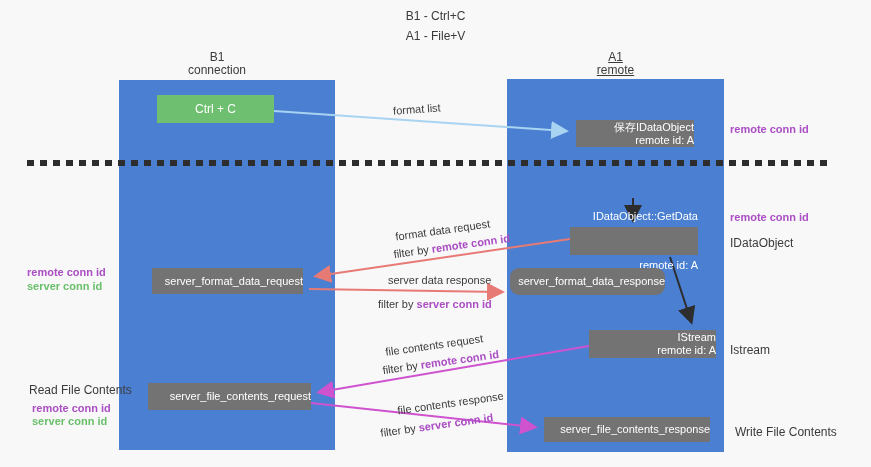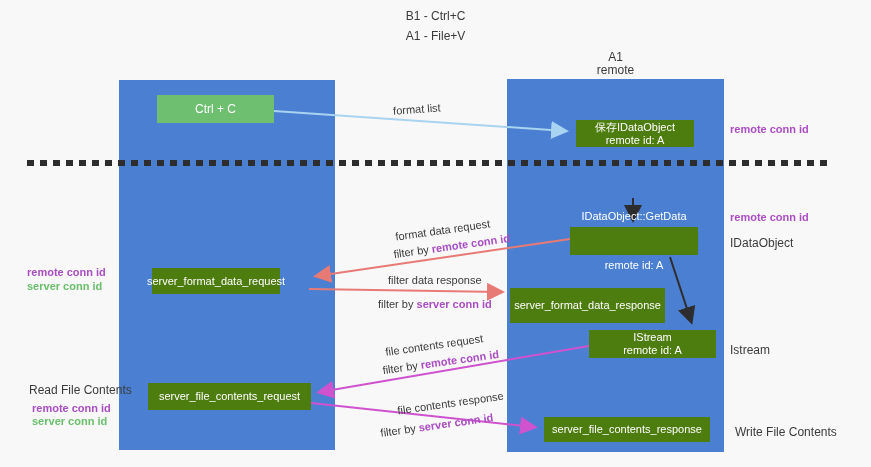--- a/index.html
+++ b/index.html
@@ -6,36 +6,36 @@
   .canvas {
     position:relative; width:871px; height:467px;
     background:#f8f8f8; overflow:hidden;
     font-family:"Liberation Sans", sans-serif;
     color:#3b3b3b;
   }
   .title { position:absolute; left:0; top:6px; width:871px; text-align:center;
            font-size:12px; line-height:20px; color:#3b3b3b; }
   .colhdr { position:absolute; text-align:center; font-size:12px; line-height:13px; color:#3b3b3b; }
   .hdr-left  { left:119px; top:51px; width:196px; }
-  .hdr-right { left:507px; top:51px; width:217px; }
+  .hdr-right { left:507px; top:51px; width:217px;text-decoration:underline; }
   .col { position:absolute; background:#4a7fd2; }
   .col-left  { left:119px; top:80px;  width:216px; height:370px; }
   .col-right { left:507px; top:79px;  width:217px; height:373px; }
   .divider { position:absolute; left:27px; top:160px; width:805px; height:6px;
              background:repeating-linear-gradient(90deg,#2d2d2d 0 7px,transparent 7px 13px); }
   .node { position:absolute; display:flex; flex-direction:column; align-items:center;
           justify-content:center; color:#fff; text-align:center; white-space:nowrap; }
   .green  { background:#6ebf70; font-size:12px; }
-  .orange { background:#4d7c0f; font-size:11px; line-height:13px; }
+  .orange { background:#737373; font-size:11px; line-height:13px;align-items:flex-end; }
   .n-ctrlc   { left:157px; top:95px;  width:117px; height:28px; }
   .n-saveido { left:576px; top:120px; width:118px; height:27px; }
   .n-ctrlv   { left:574px; top:172px; width:119px; height:26px; }
   .n-getdata { left:570px; top:227px; width:128px; height:28px;gap:36px; }
-  .n-freq    { left:152px; top:268px; width:128px; height:26px; }
-  .n-fresp   { left:510px; top:288px; width:155px; height:35px; }
+  .n-freq    { left:152px; top:268px; width:151px; height:26px; }
+  .n-fresp   { left:510px; top:268px; width:155px; height:27px;border-radius:9px; }
   .n-istream { left:589px; top:330px; width:127px; height:28px; }
   .n-fcreq   { left:148px; top:383px; width:163px; height:27px; }
   .n-fcresp  { left:544px; top:417px; width:166px; height:25px; }
   .lbl { position:absolute; font-size:11px; white-space:nowrap; color:#3b3b3b; }
   .b12 { font-size:12px; }
   .purple { color:#ab4ec4; font-weight:bold; }
   .greent { color:#6abf6b; font-weight:bold; }
   .rot { transform:rotate(-8deg); transform-origin:center; }
   .rot5 { transform:rotate(-4deg); transform-origin:center; }
   svg.overlay { position:absolute; left:0; top:0; pointer-events:none; }
@@ -43,20 +43,24 @@
 </head>
 <body>
 
 <div class="canvas">
 
   <div class="title">
     <div>B1 - Ctrl+C</div>
     <div>A1 - File+V</div>
   </div>
 
+  <div class="colhdr hdr-left">
+    <div>B1</div>
+    <div>connection</div>
+  </div>
   <div class="colhdr hdr-right">
     <div>A1</div>
     <div>remote</div>
   </div>
 
   <div class="col col-left"></div>
   <div class="col col-right"></div>
 
   <div class="divider"></div>
 
@@ -111,21 +115,21 @@
   <div class="node orange n-fcresp">
     <span>server_file_contents_response</span>
   </div>
 
   <div class="lbl rot5" style="left:393px; top:103px;">format list</div>
 
   <div class="lbl rot" style="left:395px; top:224px;">format data request</div>
   <div class="lbl rot" style="left:393px; top:240px;">
     <span>filter by </span><span class="purple">remote conn id</span>
   </div>
-  <div class="lbl" style="left:388px; top:274px;">filter data response</div>
+  <div class="lbl" style="left:388px; top:274px;">server data response</div>
   <div class="lbl" style="left:378px; top:298px;">
     <span>filter by </span><span class="purple">server conn id</span>
   </div>
 
   <div class="lbl rot" style="left:385px; top:339px;">file contents request</div>
   <div class="lbl rot" style="left:382px; top:356px;">
     <span>filter by </span><span class="purple">remote conn id</span>
   </div>
   <div class="lbl rot" style="left:397px; top:397px;">file contents response</div>
   <div class="lbl rot" style="left:380px; top:419px;">

